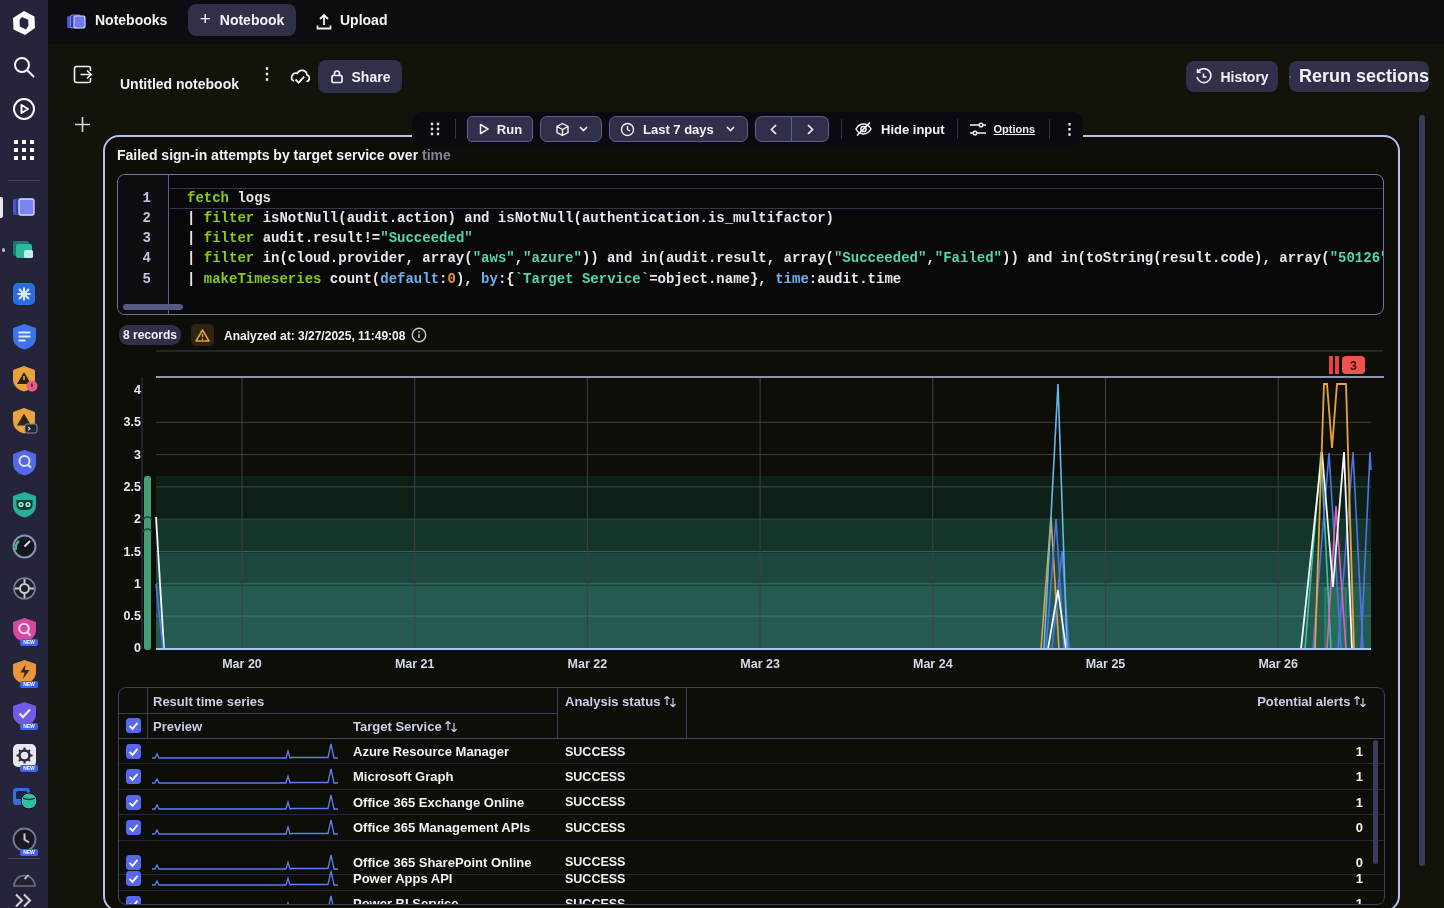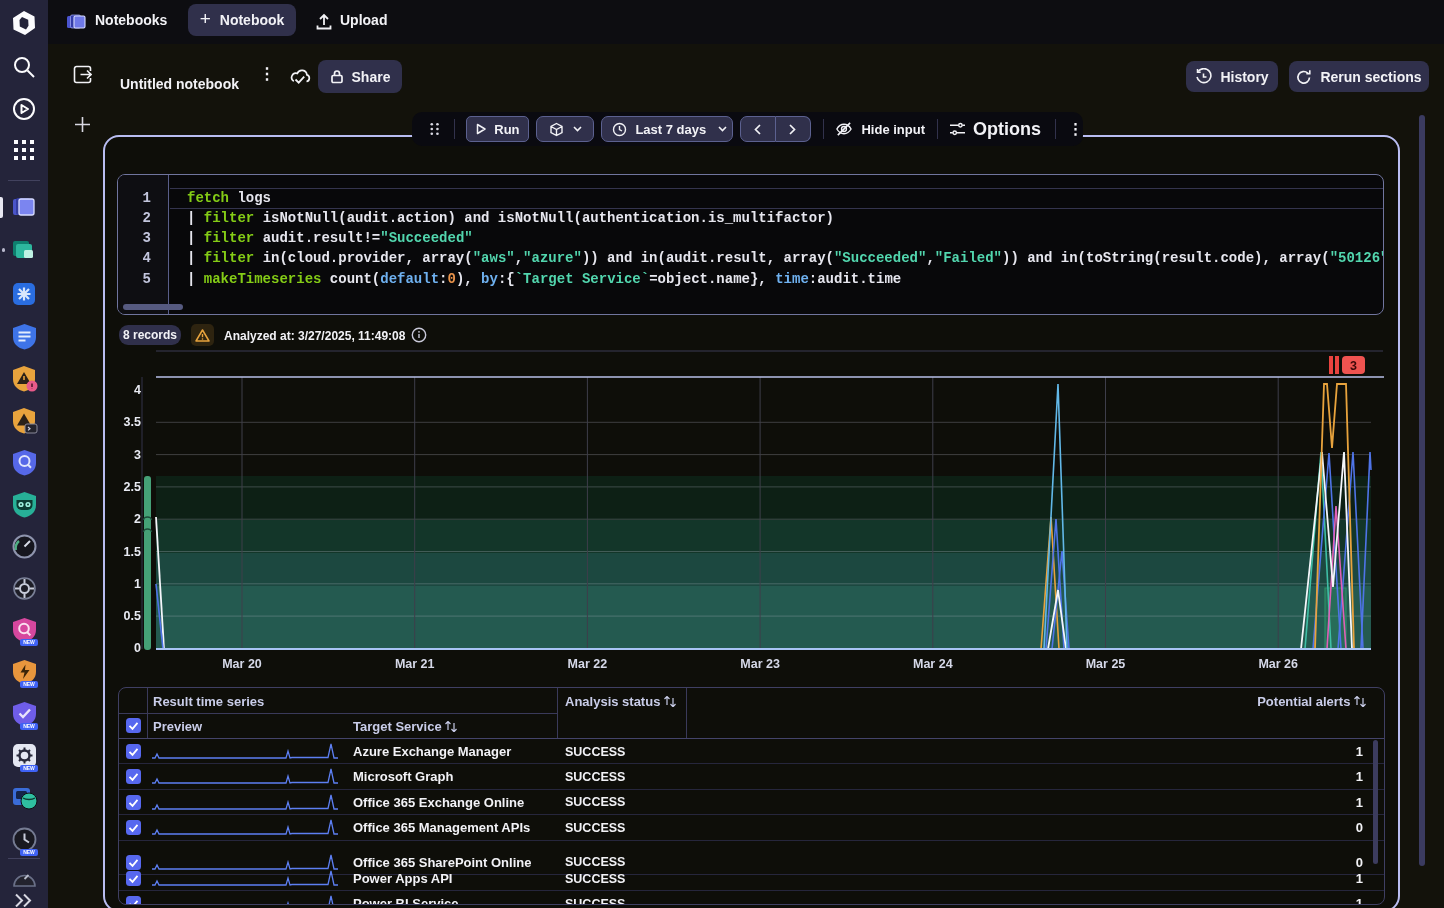--- a/index.html
+++ b/index.html
@@ -56,36 +56,37 @@
     Share
   </div>
   <div class="abs btn" style="left:1186px;top:61px;width:92px;height:31px;font-size:14px;">
     <svg width="17" height="17" viewBox="0 0 17 17" fill="none" stroke="#f2f2f6" stroke-width="1.6" style="margin-right:8px;">
       <path d="M3.2 3.5 a7 7 0 1 1 -1.2 5.5"></path>
       <path d="M2.5 1 v3.2 h3.2" stroke-width="1.5"></path>
       <path d="M8.5 5.5 v3.5 h3"></path>
     </svg>
     History
   </div>
-  <div class="abs btn" style="left:1289px;top:61px;width:140px;height:31px;font-size:14px;">
+  <div class="abs btn" style="left:1289px;top:61px;width:140px;height:31px;font-size:18px;">
     <svg width="16" height="16" viewBox="0 0 16 16" fill="none" stroke="#f2f2f6" stroke-width="1.7" style="margin-right:8px;">
       <path d="M13.5 8.5 a5.8 5.8 0 1 1 -1.8-4.4"></path>
       <path d="M13.8 1.2 v3.4 h-3.4" stroke-width="1.6"></path>
     </svg>
     Rerun sections
   </div>
 
   <div class="abs" style="left:74px;top:116px;width:17px;height:17px;">
     <svg width="17" height="17" viewBox="0 0 17 17" stroke="#d8d8e2" stroke-width="1.6">
         <path d="M8.5 1 v15 M1 8.5 h15"></path>
       </svg>
   </div>
 
   <div class="abs" style="left:103px;top:135px;width:1297px;height:777px;border:2px solid #b9bdf2;border-radius:16px;background:#0e0e09;"></div>
 
+  <div class="abs txt" style="left:117px;top:147px;font-size:14px;">Failed sign-in attempts by target service over <span style="color:#83839b;">time</span></div>
 
   <div class="abs" style="left:117px;top:174px;width:1267px;height:141px;border:1px solid #70759e;border-radius:8px;background:#08080a;overflow:hidden;">
     <div class="abs" style="left:0;top:0;width:51px;height:139px;background:#0e0e12;border-right:1px solid #595e8a;"></div>
     <div class="abs" style="left:0;top:13px;width:33px;font-family:'Liberation Mono',monospace;font-size:14px;font-weight:700;line-height:20.15px;color:#c2c5dc;text-align:right;">1<br>2<br>3<br>4<br>5</div>
     <div class="abs" style="left:52px;top:13.4px;right:0;height:20.15px;border-top:1px solid #34344e;border-bottom:1px solid #34344e;"></div>
     <div class="abs code" style="left:69px;top:13px;width:1400px;font-family:'Liberation Mono',monospace;font-size:14px;font-weight:700;line-height:20.15px;color:#e6e6ee;white-space:pre;"><span class="k">fetch</span> logs
 | <span class="k">filter</span> isNotNull(audit.action) and isNotNull(authentication.is_multifactor)
 | <span class="k">filter</span> audit.result!=<span class="s">"Succeeded"</span>
 | <span class="k">filter</span> in(cloud.provider, array(<span class="s">"aws"</span>,<span class="s">"azure"</span>)) and in(audit.result, array(<span class="s">"Succeeded"</span>,<span class="s">"Failed"</span>)) and in(toString(result.code), array(<span class="s">"50126"</span>,))
 | <span class="k">makeTimeseries</span> count(<span class="p">default</span>:<span class="n">0</span>), <span class="p">by</span>:{<span class="s">`Target Service`</span>=object.name}, <span class="p">time</span>:audit.time</div>
@@ -231,21 +232,21 @@
     <div class="abs" style="left:567px;top:0;width:1px;height:50px;background:#3a3a5a;"></div>
     <div class="abs" style="left:0;top:50px;width:100%;height:1px;background:#44446a;"></div>
 
     <div class="abs row" style="top:51px;">
         <svg class="abs cb" width="15" height="15">
           <use href="#cbx"></use>
         </svg>
         <svg class="abs sp" width="187" height="17">
           <use href="#spark"></use>
         </svg>
-        <span class="abs nm">Azure Exchange Manager</span>
+        <span class="abs nm">Azure Resource Manager</span>
         <span class="abs st">SUCCESS</span>
         <span class="abs al">1</span>
       </div>
     <div class="abs row" style="top:76.4px;">
         <svg class="abs cb" width="15" height="15">
           <use href="#cbx"></use>
         </svg>
         <svg class="abs sp" width="187" height="17">
           <use href="#spark"></use>
         </svg>
@@ -372,21 +373,21 @@
       <circle cx="9.5" cy="8" r="2.6"></circle>
       <path d="M3 14.5 L16 1.5" stroke-width="1.7"></path>
     </svg>
     <span class="txt" style="font-size:13px;white-space:nowrap;">Hide input</span>
     <div style="width:1px;height:20px;background:#32324c;margin:0 12px;"></div>
     <svg width="16" height="14" viewBox="0 0 16 14" fill="none" stroke="#f2f2f6" stroke-width="1.5" style="margin-right:8px;">
       <path d="M0 3 h9 M13 3 h3 M0 11 h3 M7 11 h9"></path>
       <circle cx="11" cy="3" r="1.8"></circle>
         <circle cx="5" cy="11" r="1.8"></circle>
     </svg>
-    <span class="txt" style="font-size:18px;">Options</span>
+    <span class="txt" style="font-size:11px;text-decoration:underline;">Options</span>
     <div style="width:1px;height:20px;background:#32324c;margin:0 12px 0 14px;"></div>
     <span class="txt" style="font-size:15px;">⋮</span>
   </div>
 
   <div class="abs" style="left:0;top:0;width:48px;height:908px;background:#24243a;" id="sidebar">
 
     <svg class="abs" style="left:11px;top:10px;" width="26" height="26" viewBox="0 0 26 26">
       <path d="M13 1 L23.5 6.5 L24 18 L14 25 L2.5 19.5 L2 8 Z M8.5 10 L8.8 16.5 L15 19.5 L17.5 15.8 L17.2 9.7 L11 7 Z" fill="#fcfcfe" fill-rule="evenodd"></path>
     </svg>
 

